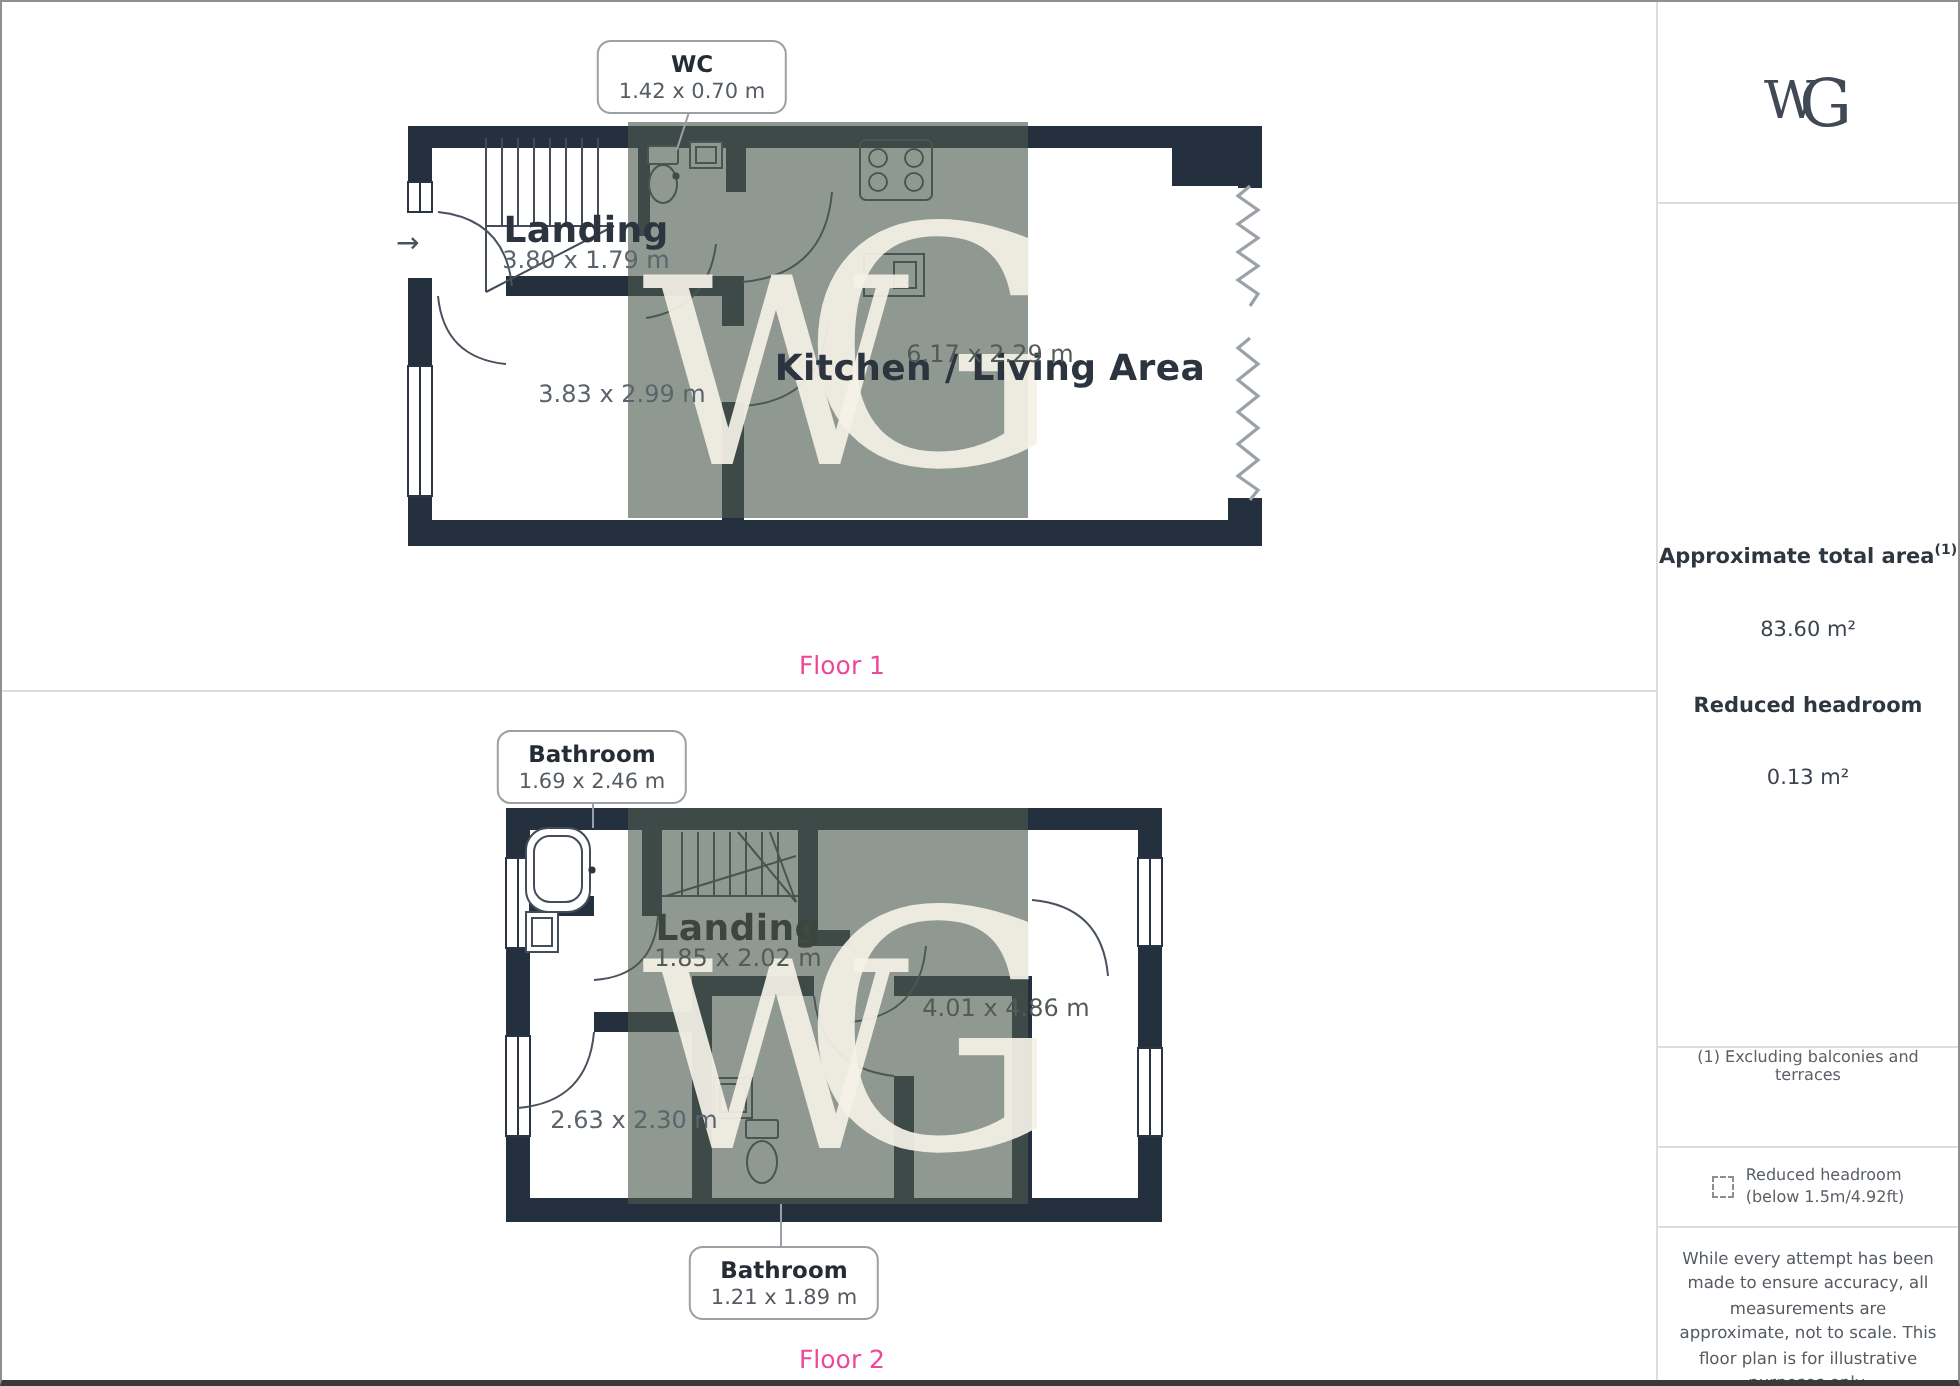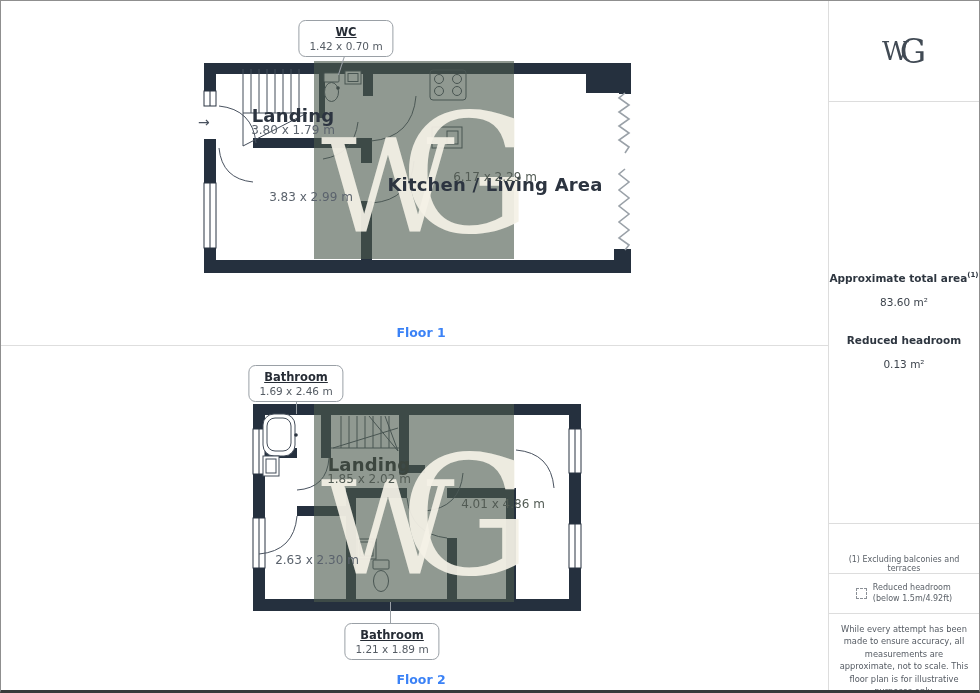--- a/index.html
+++ b/index.html
@@ -23,51 +23,51 @@
     position:absolute;z-index:5;transform:translateX(-50%);
     font-size:18px;font-weight:600;color:#2c3440;white-space:nowrap;letter-spacing:.2px;
   }
   .room-dims{
     position:absolute;z-index:5;transform:translateX(-50%);
     font-size:12px;color:#5b636d;white-space:nowrap;
   }
   .dims-on-wm{color:#525b54;}
   .floor-label{
     position:absolute;z-index:5;transform:translateX(-50%);
-    font-size:12.5px;font-weight:700;color:#3b82f6;white-space:nowrap;
+    font-size:12.5px;font-weight:400;color:#ec4899;white-space:nowrap;
   }
   .callout{
     position:absolute;z-index:6;transform:translateX(-50%);
     background:#fff;border:1px solid #9aa0a6;border-radius:7px;
     padding:4px 10px;text-align:center;white-space:nowrap;
   }
-  .callout .c-title{font-size:11.5px;font-weight:700;color:#262c35;text-decoration:underline;}
+  .callout .c-title{font-size:11.5px;font-weight:700;color:#262c35;}
   .callout .c-dims{font-size:10.5px;color:#555c64;margin-top:1px;}
   .pointer{position:absolute;z-index:5;width:1px;background:#9aa0a6;transform-origin:top left;}
   .entry-arrow{position:absolute;z-index:5;font-size:14px;color:#49525f;}
   .floors-divider{position:absolute;left:0;top:344px;width:828px;height:1px;background:#dedede;z-index:2;}
   
   .sidebar{
     position:absolute;top:0;right:0;width:151px;height:100%;
     background:#fff;border-left:1px solid #dddddd;box-sizing:border-box;z-index:7;
   }
   .sb-logo{
     height:100px;border-bottom:1px solid #dddddd;
     display:flex;align-items:center;justify-content:center;
     font-family:"DejaVu Serif","Liberation Serif",serif;color:#414a54;
   }
   .sb-logo .lg-w{font-size:26px;line-height:1;}
   .sb-logo .lg-g{font-size:33px;line-height:1;margin-left:-9px;}
   .sb-info{position:absolute;top:270px;left:0;width:100%;text-align:center;}
   .sb-info .lbl{font-size:10.5px;font-weight:700;color:#2e3640;}
   .sb-info .lbl sup{font-size:7px;}
-  .sb-info .val{font-size:10.5px;color:#3c434c;margin-top:12px;}
+  .sb-info .val{font-size:10.5px;color:#3c434c;margin-top:24px;}
   .sb-info .lbl2{margin-top:26px;}
   .sb-fn1{position:absolute;top:522px;left:0;width:100%;height:50px;border-top:1px solid #dddddd;
-    display:flex;align-items:flex-end;justify-content:center;box-sizing:border-box;}
+    display:flex;align-items:flex-start;justify-content:center;box-sizing:border-box;}
   .sb-fn1 .txt{font-size:8px;color:#5b6168;padding:0 4px;text-align:center;}
   .sb-fn2{position:absolute;top:572px;left:0;width:100%;height:40px;border-top:1px solid #dddddd;
     display:flex;align-items:center;justify-content:center;gap:6px;box-sizing:border-box;}
   .sb-fn2 .legend-sq{width:9px;height:9px;border:1px dashed #8a8f96;flex:0 0 auto;}
   .sb-fn2 .txt{font-size:8px;color:#5b6168;line-height:1.35;text-align:left;}
   .sb-fn3{position:absolute;top:612px;left:0;width:100%;height:77px;border-top:1px solid #dddddd;
     box-sizing:border-box;padding:9px 8px 0 8px;text-align:center;}
   .sb-fn3 .disclaimer{font-size:8.3px;color:#555b63;line-height:1.5;}
 </style>
 </head>

